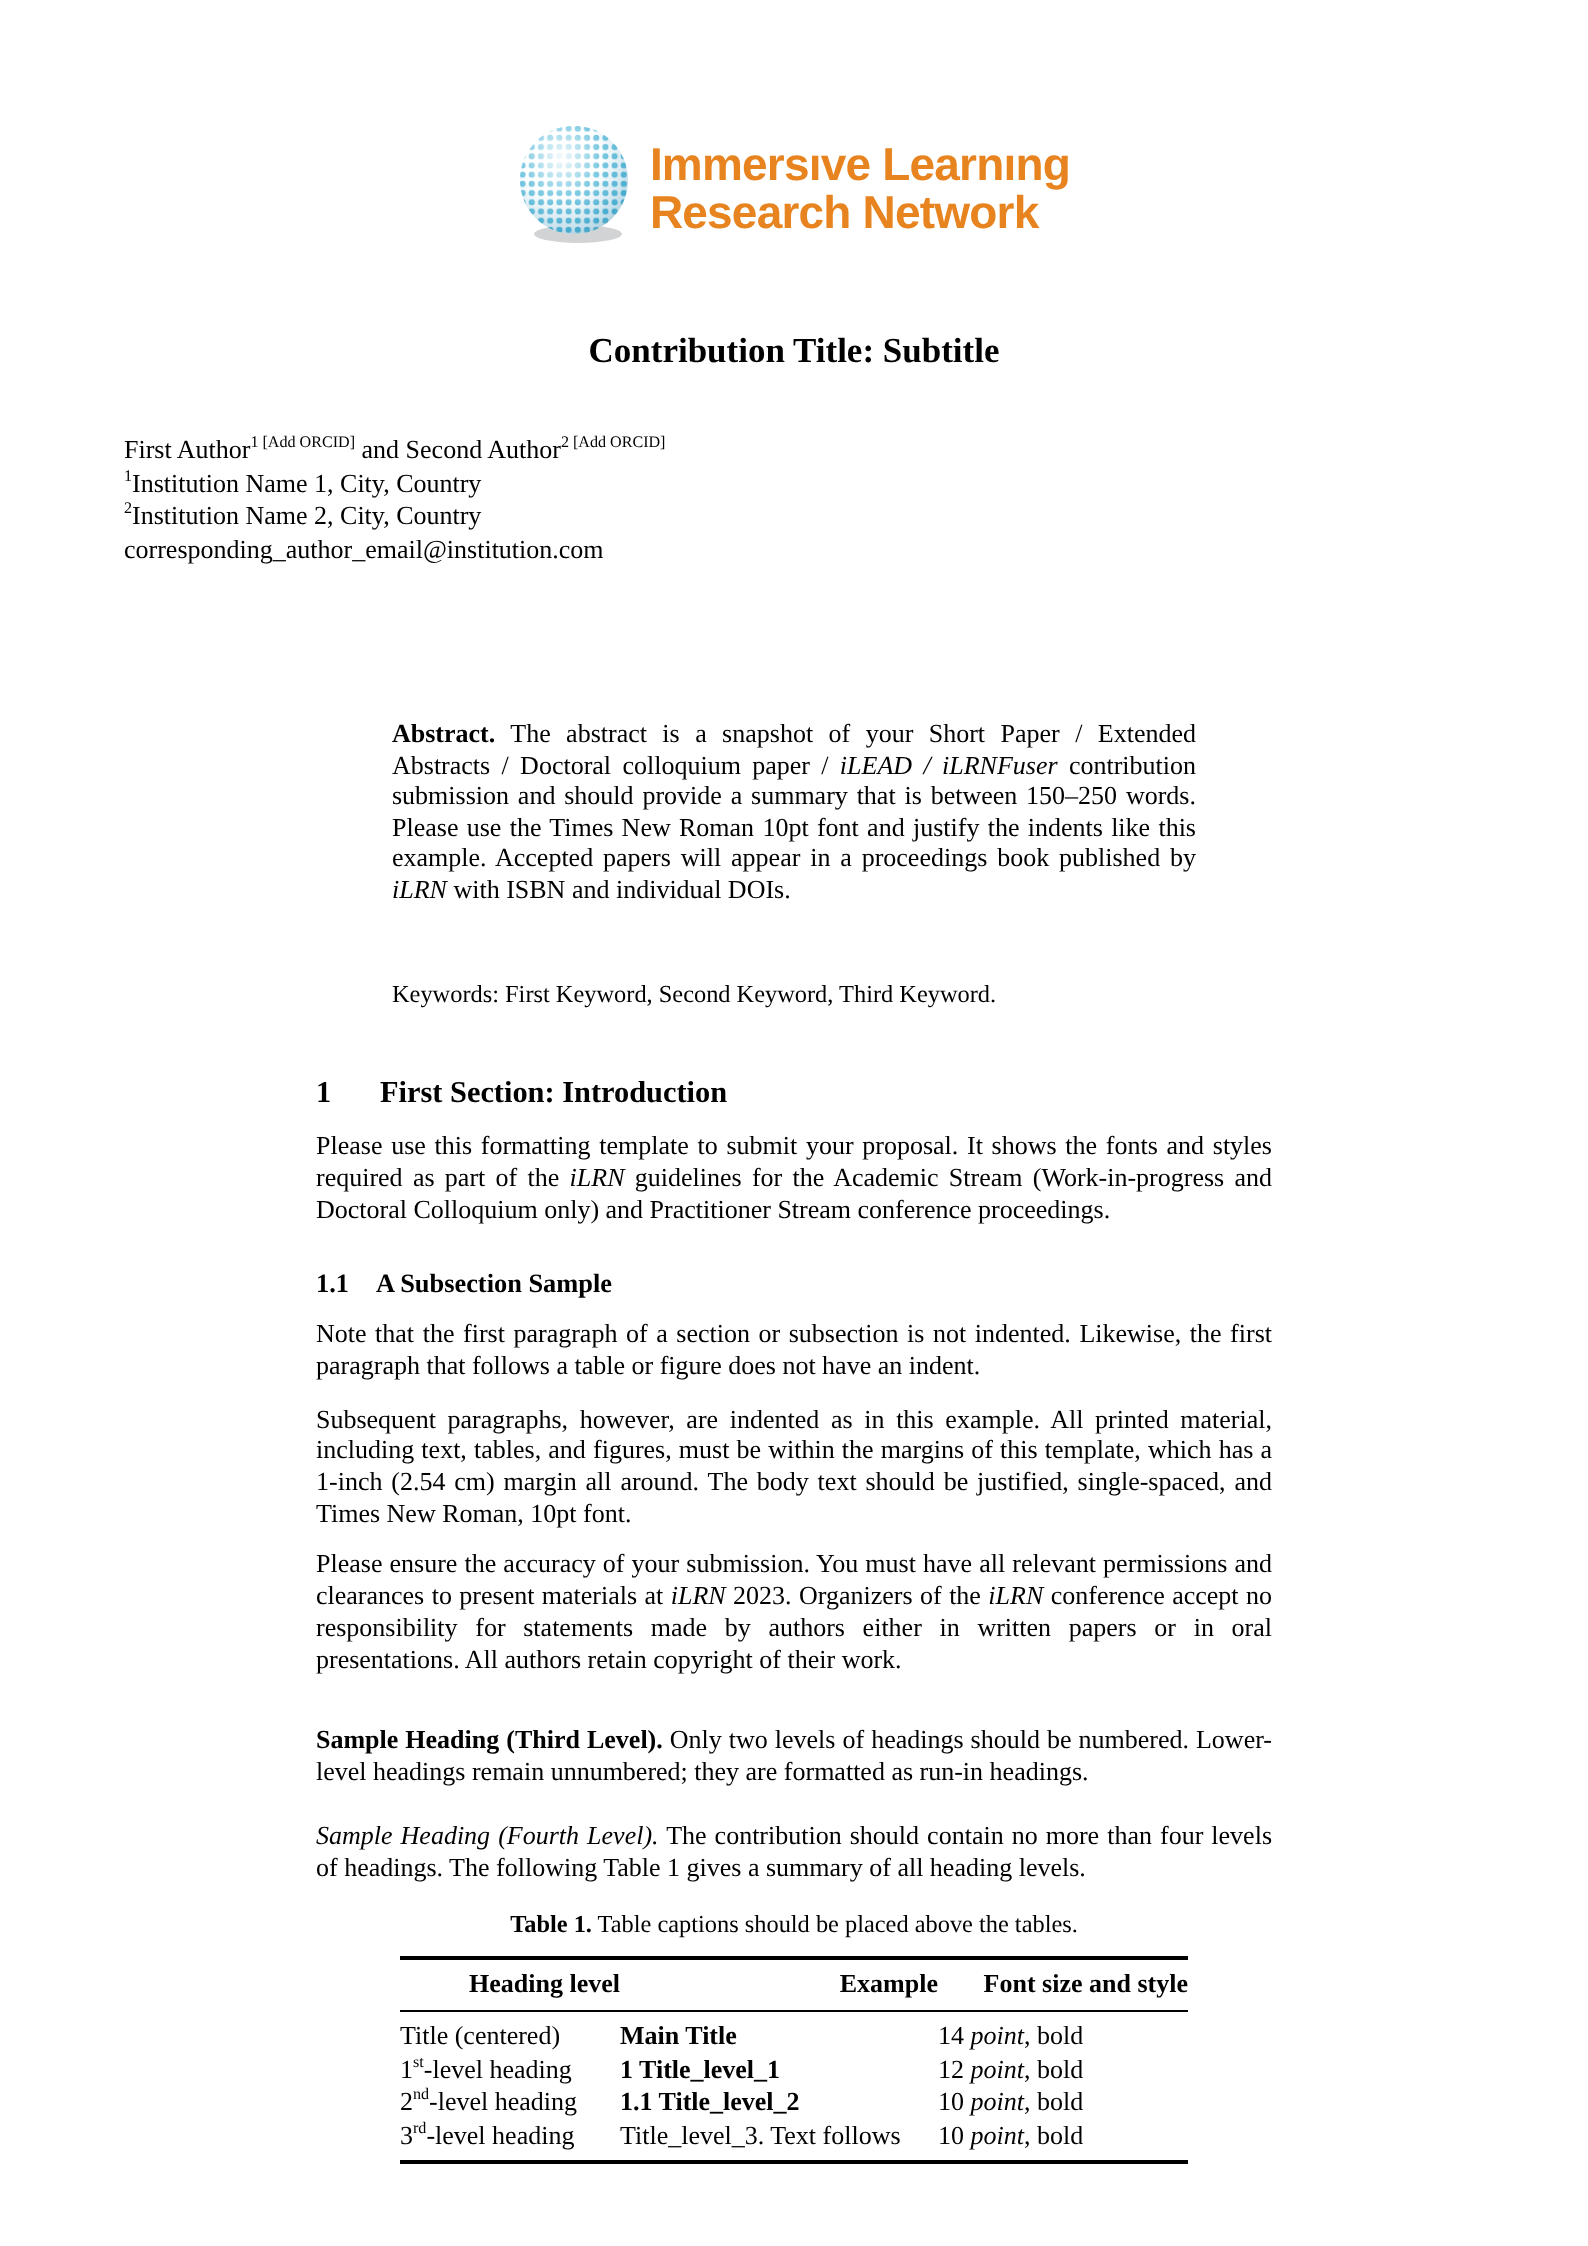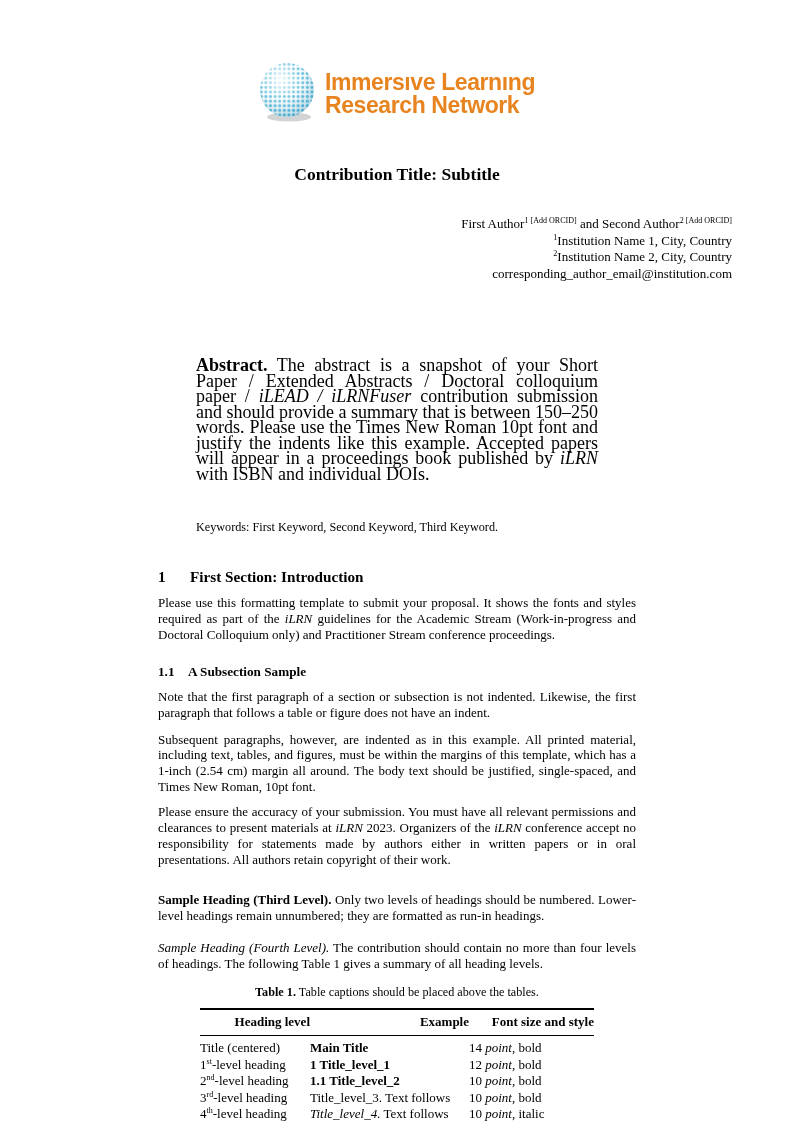--- a/index.html
+++ b/index.html
@@ -20,25 +20,25 @@
     font-family: "Liberation Sans", sans-serif;
     font-weight: 700;
     font-size: 23px;
     line-height: 23.5px;
     color: #E8841F;
     letter-spacing: -0.4px;
   }
 
   
   .paper-title { text-align: center; font-weight: 700; font-size: 17.5px; margin-top: 38px; }
-  .authors { text-align: right; margin-top: 31px; font-size: 13px; line-height: 16.5px; }
+  .authors { text-align: left; margin-top: 31px; font-size: 13px; line-height: 16.5px; }
   sup { font-size: 0.62em; line-height: 0; }
 
   
-  .abstract { margin: 76px 38px 0; font-size: 18px; line-height: 15.5px; text-align: justify; }
+  .abstract { margin: 76px 38px 0; font-size: 13px; line-height: 15.5px; text-align: justify; }
   .keywords { margin: 38px 38px 0; font-size: 12.2px; }
 
   
   .sec-heading { margin-top: 33px; font-size: 15.2px; font-weight: 700; display: flex; }
   .sec-heading .sec-num { width: 32px; flex: 0 0 auto; }
   .subsec-heading { margin-top: 21px; font-size: 13.2px; font-weight: 700; display: flex; }
   .subsec-heading .sec-num { width: 30px; flex: 0 0 auto; }
 
   
   .para { font-size: 13px; line-height: 15.9px; text-align: justify; margin: 9px 0 0; }
@@ -161,21 +161,16 @@
         <tr>
           <td><span>2</span><sup>nd</sup><span>-level heading</span></td>
           <td><span style="font-weight: 700;">1.1 Title_level_2</span></td>
           <td><span>10 </span><span style="font-style: italic;">point</span><span>, bold</span></td>
         </tr>
         <tr>
           <td><span>3</span><sup>rd</sup><span>-level heading</span></td>
           <td><span style="font-weight: 400;">Title_level_3.</span><span> Text follows</span></td>
           <td><span>10 </span><span style="font-style: italic;">point</span><span>, bold</span></td>
         </tr>
-        <tr>
-          <td><span>4</span><sup>th</sup><span>-level heading</span></td>
-          <td><span style="font-style: italic;">Title_level_4.</span><span> Text follows</span></td>
-          <td><span>10 </span><span style="font-style: italic;">point</span><span>, italic</span></td>
-        </tr>
       </tbody>
     </table>
   </div>
 </div>
 
 </body></html>

